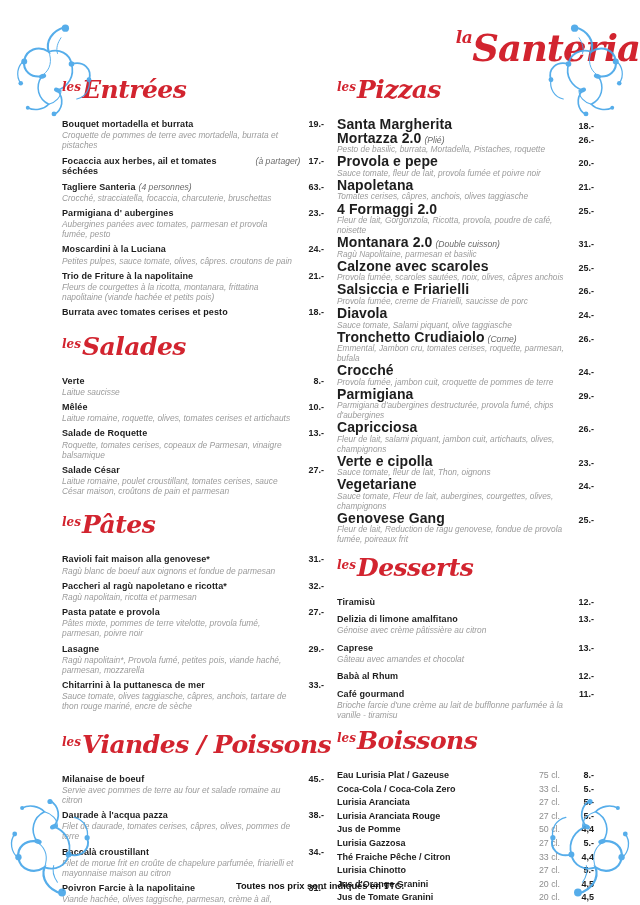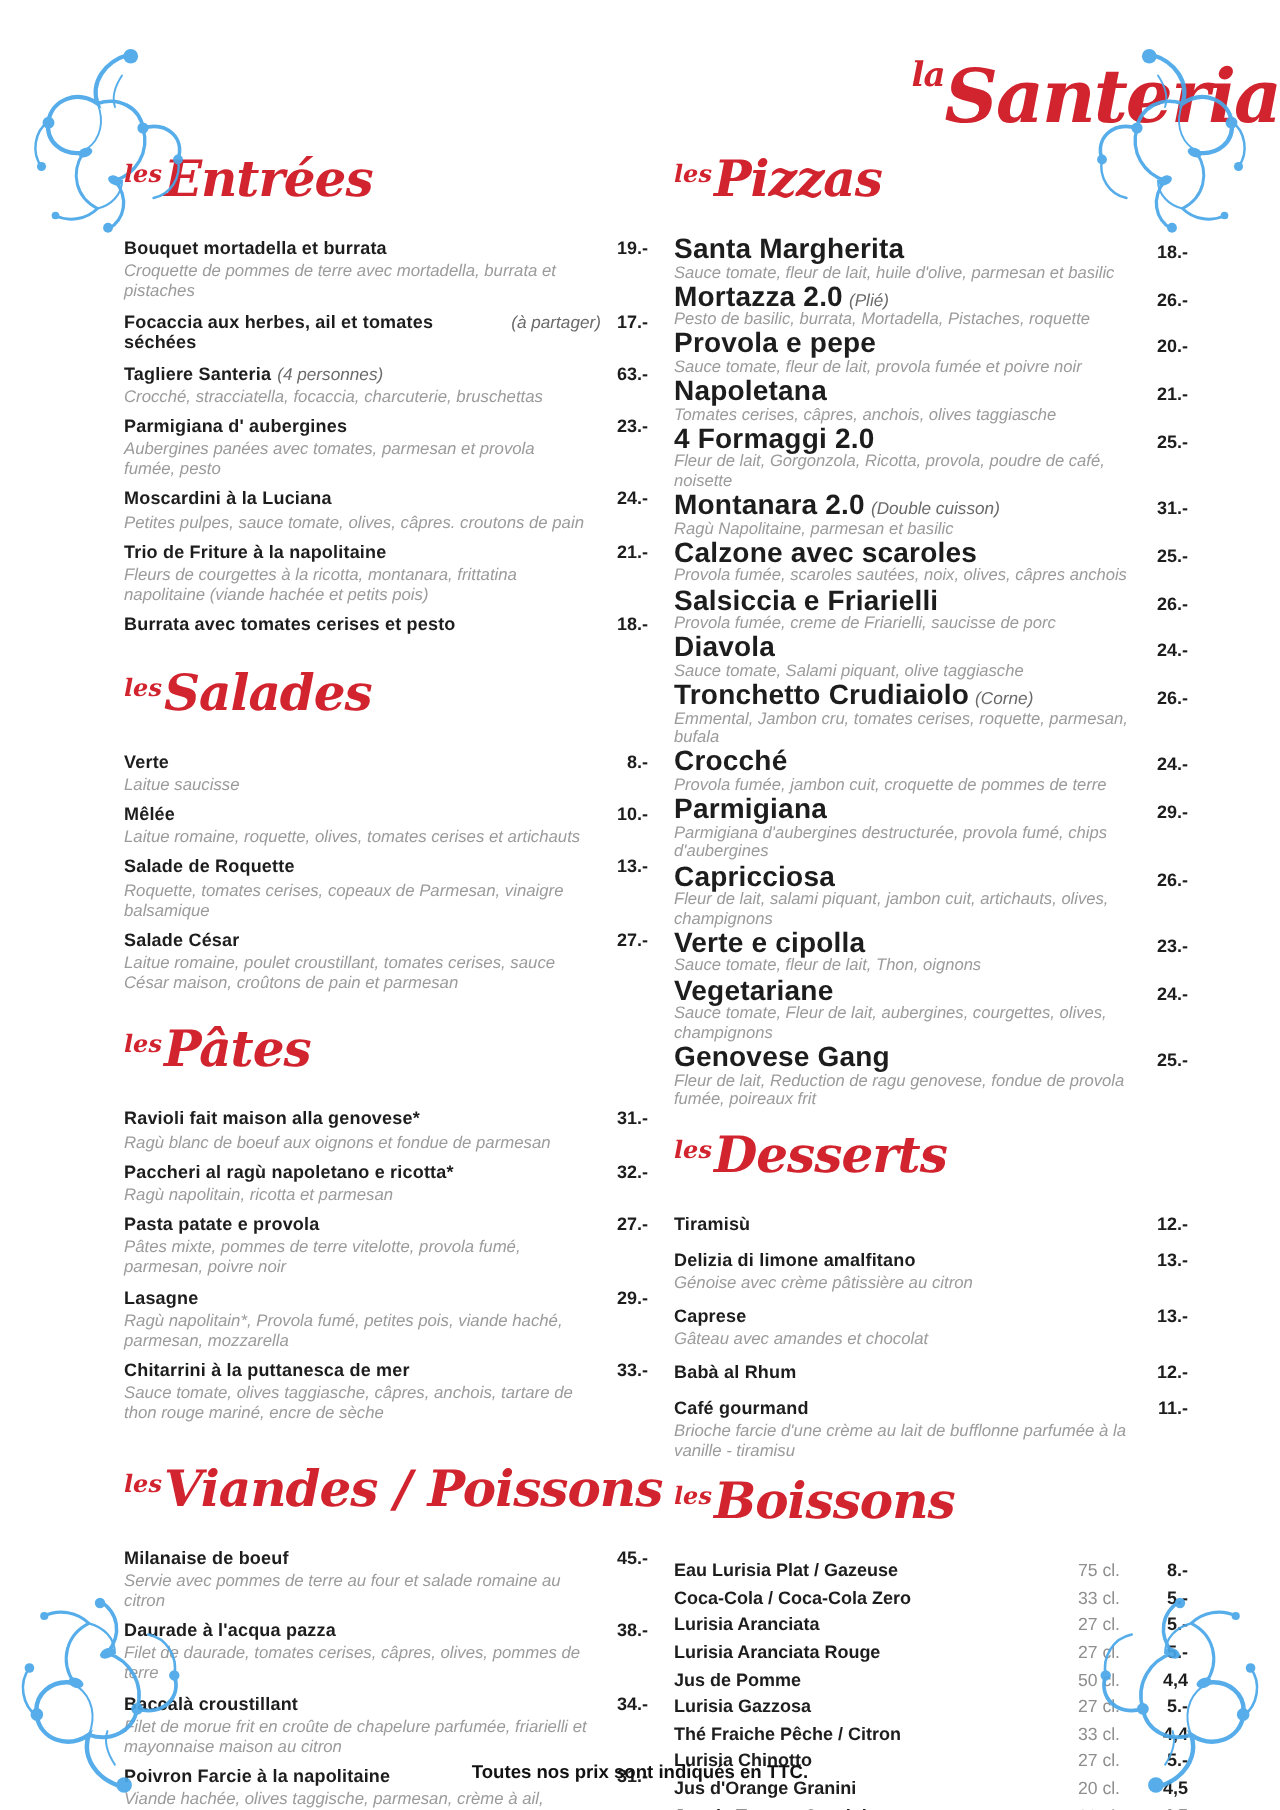--- a/index.html
+++ b/index.html
@@ -324,21 +324,20 @@
       <div class="sec-h">
         <span class="h-les">les</span><span class="h-word">Pizzas</span>
       </div>
 
         <div class="it">
           <div class="it-line">
             <span class="it-name">Santa Margherita</span>
 
             <span class="it-price">18.-</span>
           </div>
-          <div class="it-desc">Sauce tomate, fleur de lait, huile d'olive, parmesan et basilic</div>
         </div>
 
         <div class="it">
           <div class="it-line">
             <span class="it-name">Mortazza 2.0</span>
             <span class="it-note">(Plié)</span>
             <span class="it-price">26.-</span>
           </div>
           <div class="it-desc">Pesto de basilic, burrata, Mortadella, Pistaches, roquette</div>
         </div>

